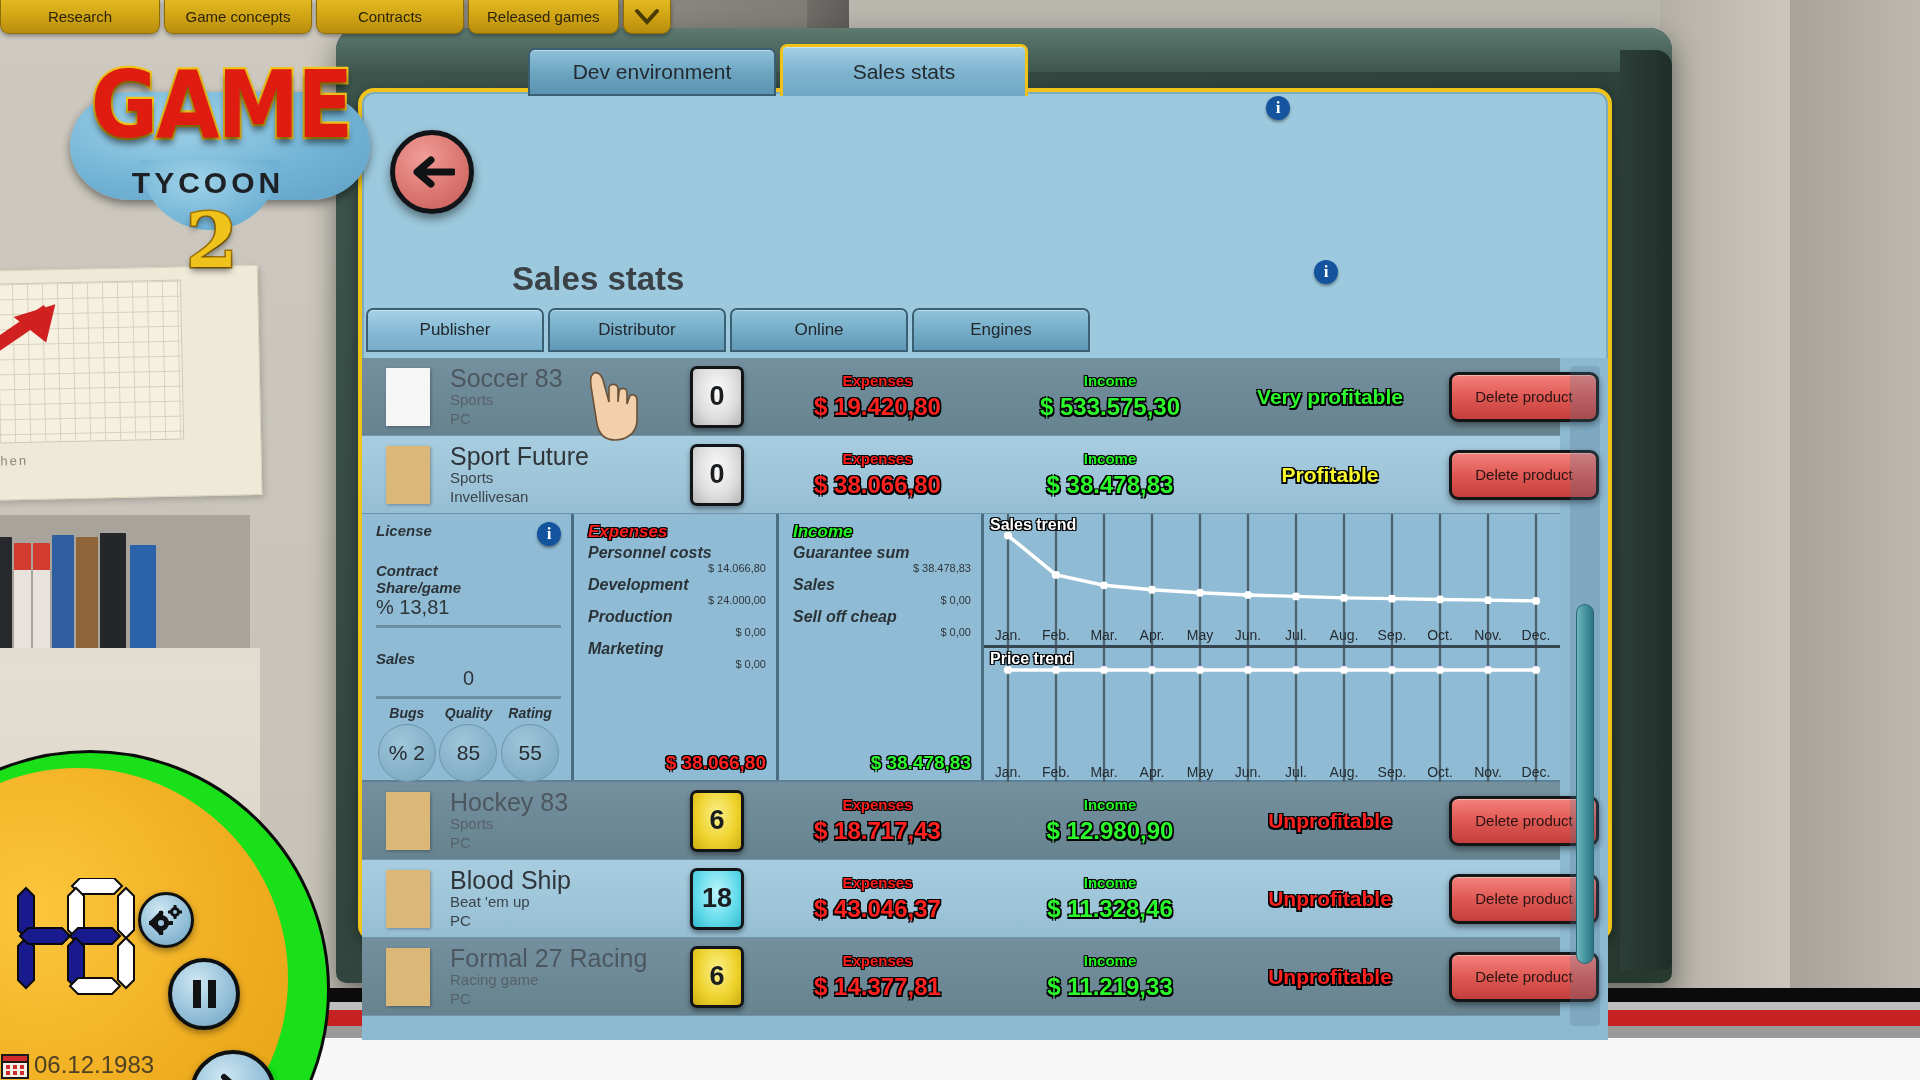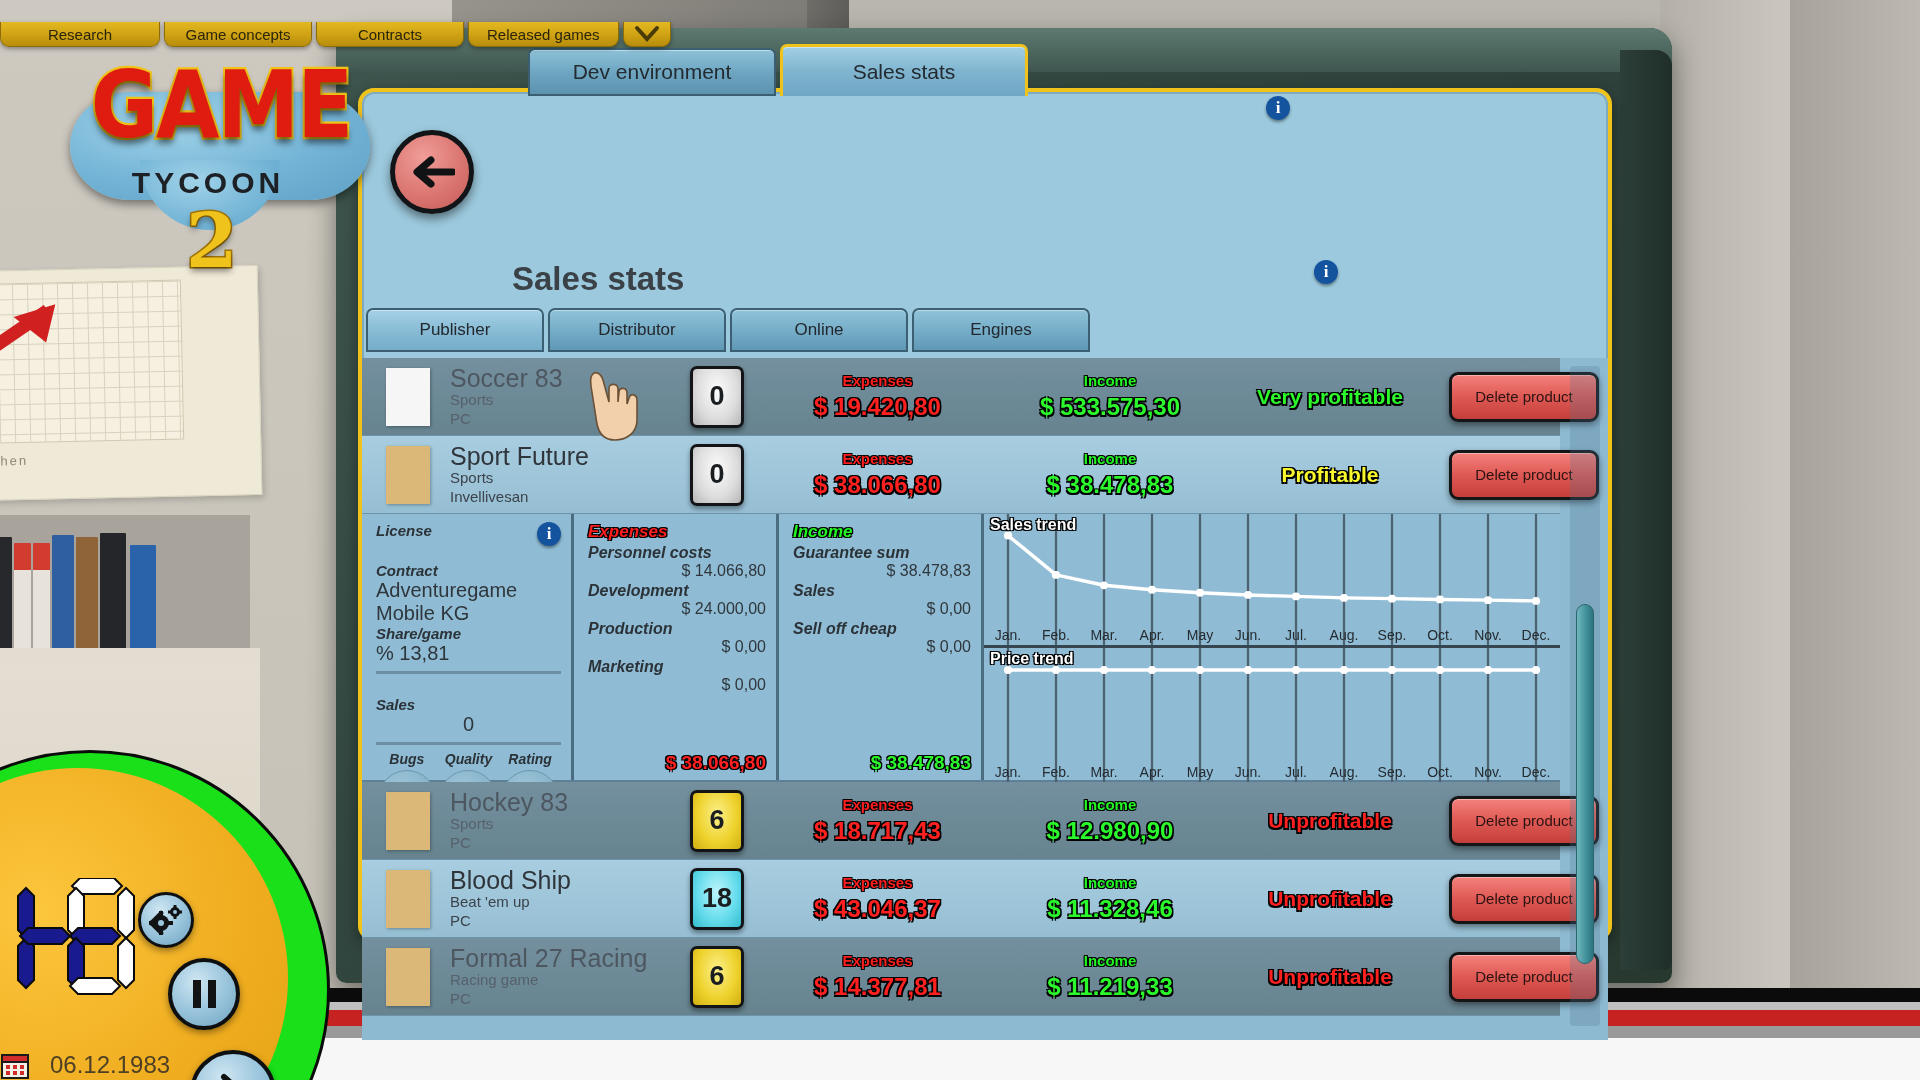--- a/index.html
+++ b/index.html
@@ -65,28 +65,27 @@
   }
   .floor-strip { position:absolute; left:0; top:988px; width:1920px; height:14px; background:#0b0b0b; }
   .floor-red   { position:absolute; left:0; top:1002px; width:1920px; height:8px; background:#bfbfbf; }
   .floor-red2  { position:absolute; left:0; top:1010px; width:1920px; height:16px; background:#c62222; }
   .floor-grey  { position:absolute; left:0; top:1026px; width:1920px; height:12px; background:#9a9a9a; }
   .floor-white { position:absolute; left:0; top:1038px; width:1920px; height:42px; background:#f7f7f7; }
 
   
   #top-nav { position:absolute; left:0; top:0; height:34px; display:flex; gap:4px; z-index:40; }
   .nav-tab {
-    position:relative; height:25px; min-width:148px; padding:0 18px;
+    position:relative; height:34px; min-width:148px; padding:0 18px;
     background: linear-gradient(180deg,#e3b921 0%, #cfa314 52%, #b88d0c 100%);
     border:1px solid #8e6c07; border-top:none;
     border-radius: 0 0 9px 9px;
     display:flex; align-items:center; justify-content:center;
     color:#2b2409; font-size:15px; cursor:pointer;
     box-shadow: 0 2px 4px rgba(0,0,0,.35);
-    margin-top: 22px;
   }
   .nav-tab.first { min-width:160px; }
   .nav-arrow { width:48px; min-width:48px; padding:0; font-size:20px; font-weight:bold; color:#4a3a06; }
 
   
   #logo-wrap { position:absolute; left:18px; top:30px; width:360px; height:230px; z-index:45; }
   .logo-blob {
     position:absolute; left:52px; top:62px; width:300px; height:108px;
     background: radial-gradient(ellipse at 35% 30%, #9fd2e8 0%, #74b4d6 55%, #5fa0c6 100%);
     border-radius: 60px/54px;
@@ -257,21 +256,21 @@
   .d-val { font-size:20px; color:#2f363c; }
   .d-sep { height:3px; background:#6d8fa3; margin:6px 0; }
 
   .hdr-exp, .hdr-inc { font-size:17px; font-weight:bold; font-style:italic;
       text-shadow: 1.2px 1.2px 0 #000, -1.2px -1.2px 0 #000, 1.2px -1.2px 0 #000, -1.2px 1.2px 0 #000; }
   .hdr-exp { color:#ff1e1e; }
   .hdr-inc { color:#23f723; }
 
   .fin-item { margin-top:2px; }
   .fin-name { font-size:16px; font-style:italic; font-weight:bold; color:#2b3238; }
-  .fin-num { font-size:16px; color:#2f363c; text-align:right; }
+  .fin-num { font-size:11px; color:#2f363c; text-align:right; }
 
   .fin-total { position:absolute; right:10px; bottom:6px; font-size:19px; font-weight:bold;
       text-shadow: 1.3px 1.3px 0 #000, -1.3px -1.3px 0 #000, 1.3px -1.3px 0 #000, -1.3px 1.3px 0 #000; }
   .tot-exp { color:#ff2020; }
   .tot-inc { color:#2bf92b; }
 
   .stats-row { display:flex; justify-content:space-around; margin-top:4px; }
   .stat-item { text-align:center; }
   .stat-lab { font-size:14px; font-style:italic; font-weight:bold; color:#2b3238; }
   .stat-circle {
@@ -310,21 +309,21 @@
   #hud { position:absolute; left:-150px; bottom:-150px; width:480px; height:480px; z-index:70; }
   .hud-green {
     position:absolute; inset:0; border-radius:50%;
     background:#19e019; border:3px solid #0b0b0b;
   }
   .hud-orange {
     position:absolute; left:18px; top:18px; right:42px; bottom:42px; border-radius:50%;
     background: radial-gradient(circle at 40% 34%, #fcc63d 0%, #f0ad20 55%, #e09f12 100%);
   }
   .seg-display { position:absolute; left:160px; top:128px; }
-  .hud-row { position:absolute; display:flex; align-items:center; gap:20px; }
+  .hud-row { position:absolute; display:flex; align-items:center; gap:4px; }
   .hud-date { left:150px; top:300px; }
   .hud-text { font-size:24px; color:#4d4024; }
   .hud-btn {
     position:absolute; border-radius:50%;
     background: radial-gradient(circle at 38% 30%, #cfe6f2 0%, #9cc6dd 48%, #6fa3c1 100%);
     border:4px solid #0d0f11;
     display:flex; align-items:center; justify-content:center;
     cursor:pointer; box-shadow: 0 3px 7px rgba(0,0,0,.4);
   }
   #hud-gear  { left:288px; top:142px; width:56px; height:56px; border-width:3px; }
@@ -490,21 +489,20 @@
       </div>
 
       <div id="detail">
 
         <div class="dcol license">
           <div style="display:flex;align-items:flex-start;justify-content:space-between;">
             <div class="d-lab">License</div>
             <div class="info-dot" style="position:relative;">i</div>
           </div>
           <div class="d-lab" style="margin-top:16px;">Contract</div>
-          <div class="d-val">Adventuregame Mobile KG</div>
           <div class="d-lab">Share/game</div>
           <div class="d-val">% 13,81</div>
           <div class="d-sep"></div>
           <div class="d-lab" style="margin-top:22px;">Sales</div>
           <div class="d-val" style="text-align:center;">0</div>
           <div class="d-sep"></div>
           <div class="stats-row">
             <div class="stat-item">
               <div class="stat-lab">Bugs</div>
               <div class="stat-circle">% 2</div>

